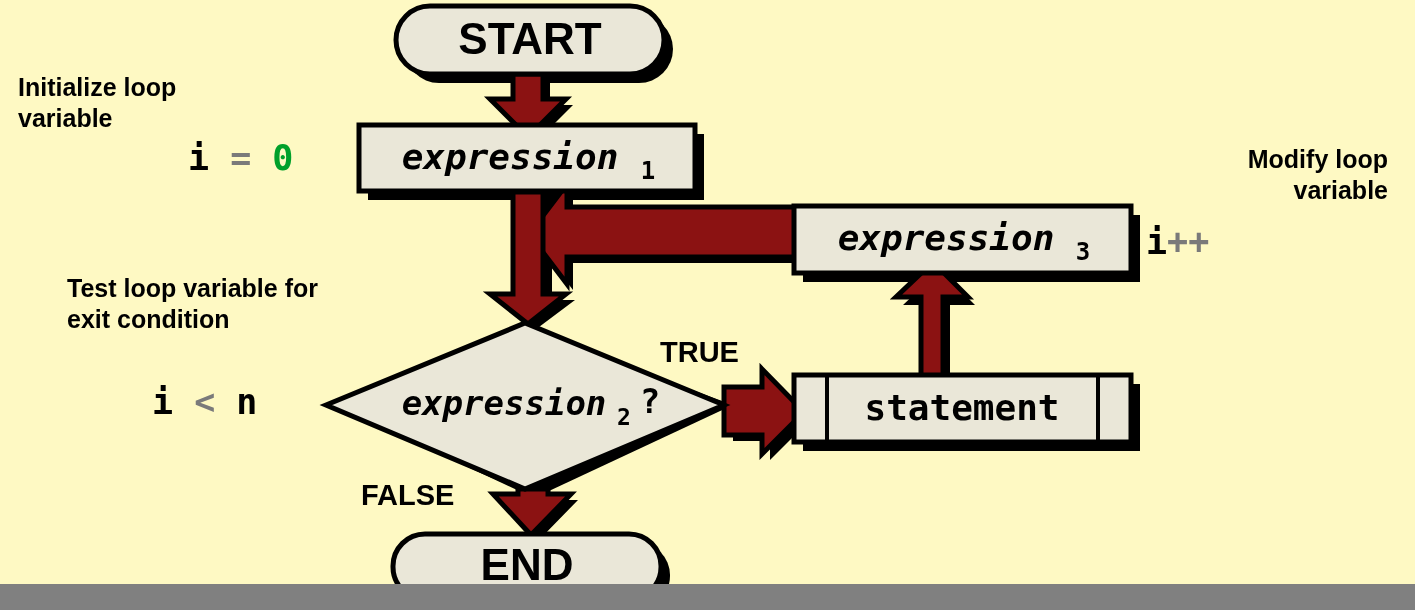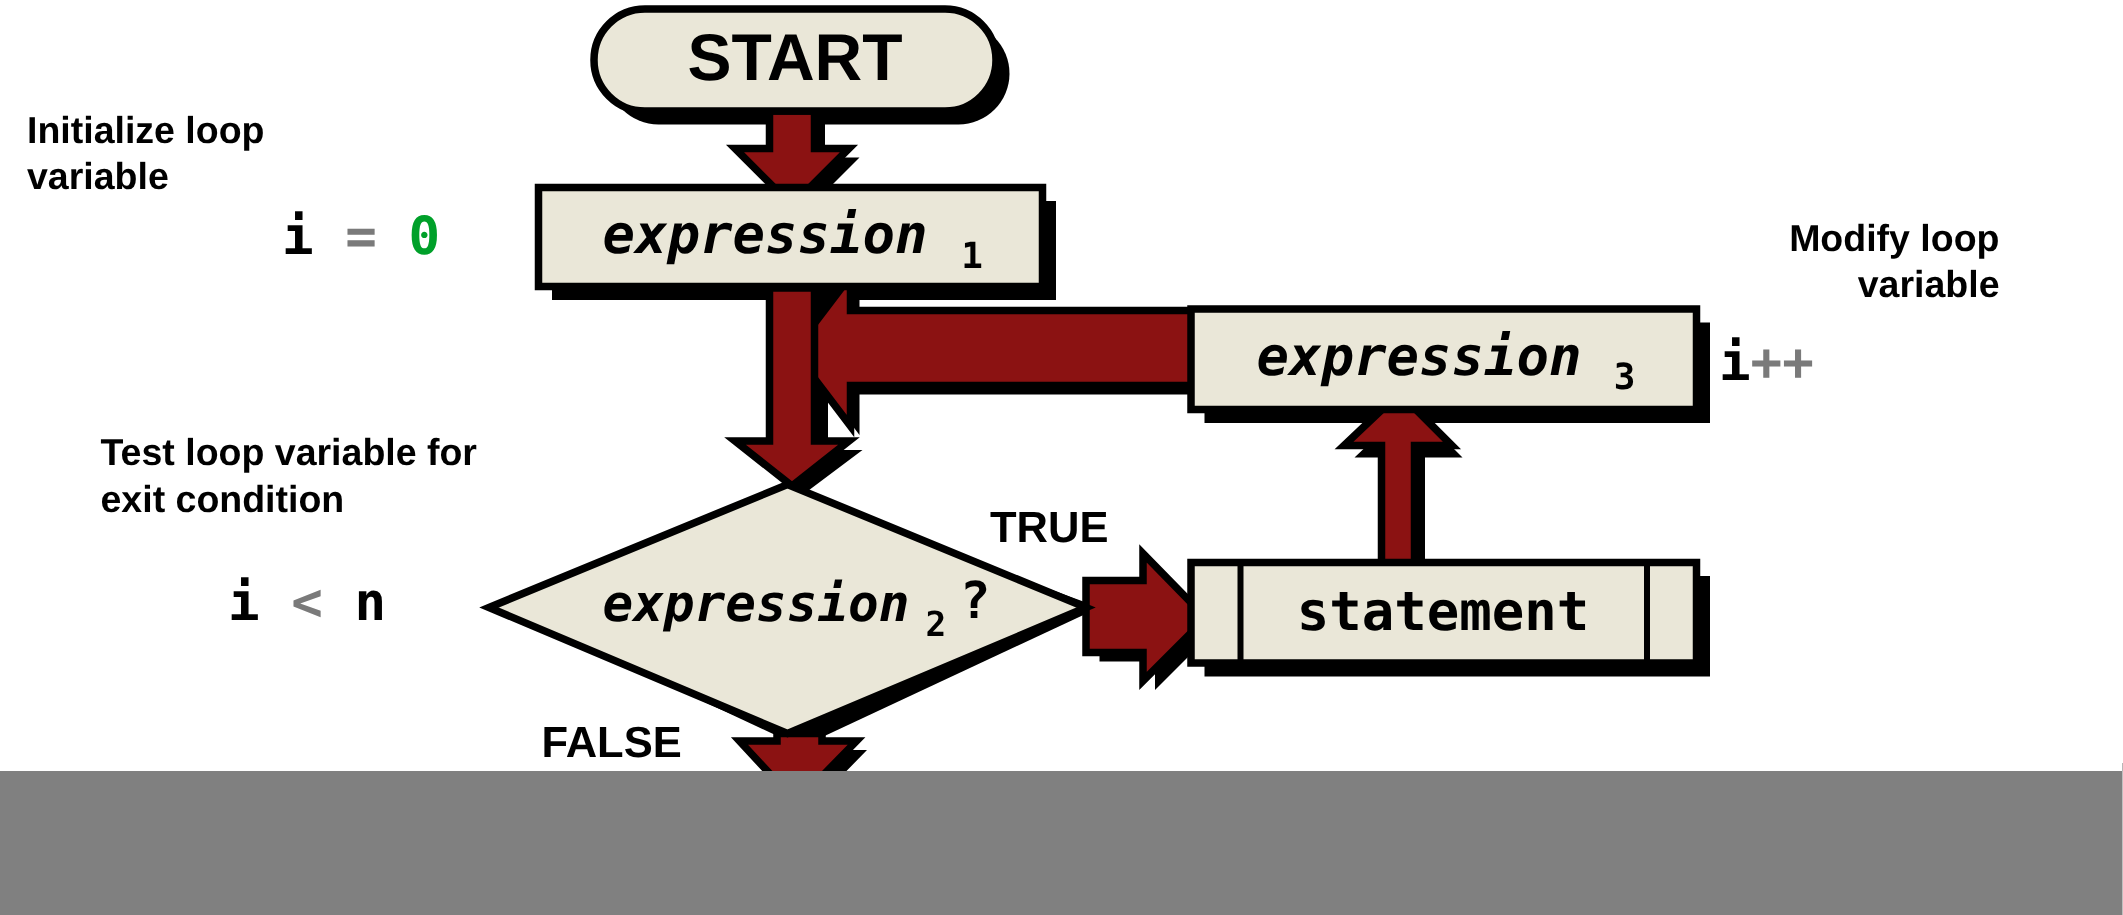--- a/index.html
+++ b/index.html
@@ -3,22 +3,22 @@
 <meta charset="utf-8">
 <style>
   html, body {
     margin: 0;
     padding: 0;
     background: #808080;
   }
   #canvas {
     position: relative;
     width: 1415px;
-    height: 514px;
-    background: #ffffff;
+    height: 584px;
+    background: #fef9c3;
     overflow: hidden;
     font-family: "Liberation Sans", sans-serif;
   }
   svg#diagram {
     position: absolute;
     left: 0;
     top: 0;
     width: 1415px;
     height: 610px;
   }
@@ -146,23 +146,23 @@
       <text class="branch-label" x="660" y="354" font-size="29">TRUE</text>
       <text class="branch-label" x="361" y="497" font-size="29">FALSE</text>
     </g>
   </svg>
 
   <div class="annot" style="left:18px; top:72px; width:250px; text-align:left;">Initialize loop
 variable</div>
 
   <div class="code" style="left:188px; top:138px;"><span>i</span><span> </span><span class="op">=</span><span> </span><span class="num">0</span></div>
 
-  <div class="annot" style="left:67px; top:287px; width:400px; text-align:left;">Test loop variable for
+  <div class="annot" style="left:67px; top:273px; width:400px; text-align:left;">Test loop variable for
 exit condition</div>
 
   <div class="code" style="left:152px; top:382px;"><span>i</span><span> </span><span class="op">&lt;</span><span> </span><span>n</span></div>
 
-  <div class="annot" style="left:1078px; top:144px; width:255px; text-align:right;">Modify loop
+  <div class="annot" style="left:1133px; top:144px; width:255px; text-align:right;">Modify loop
 variable</div>
 
   <div class="code" style="left:1146px; top:222px;"><span>i</span><span class="op">++</span></div>
 
 </div>
 
 </body></html>

